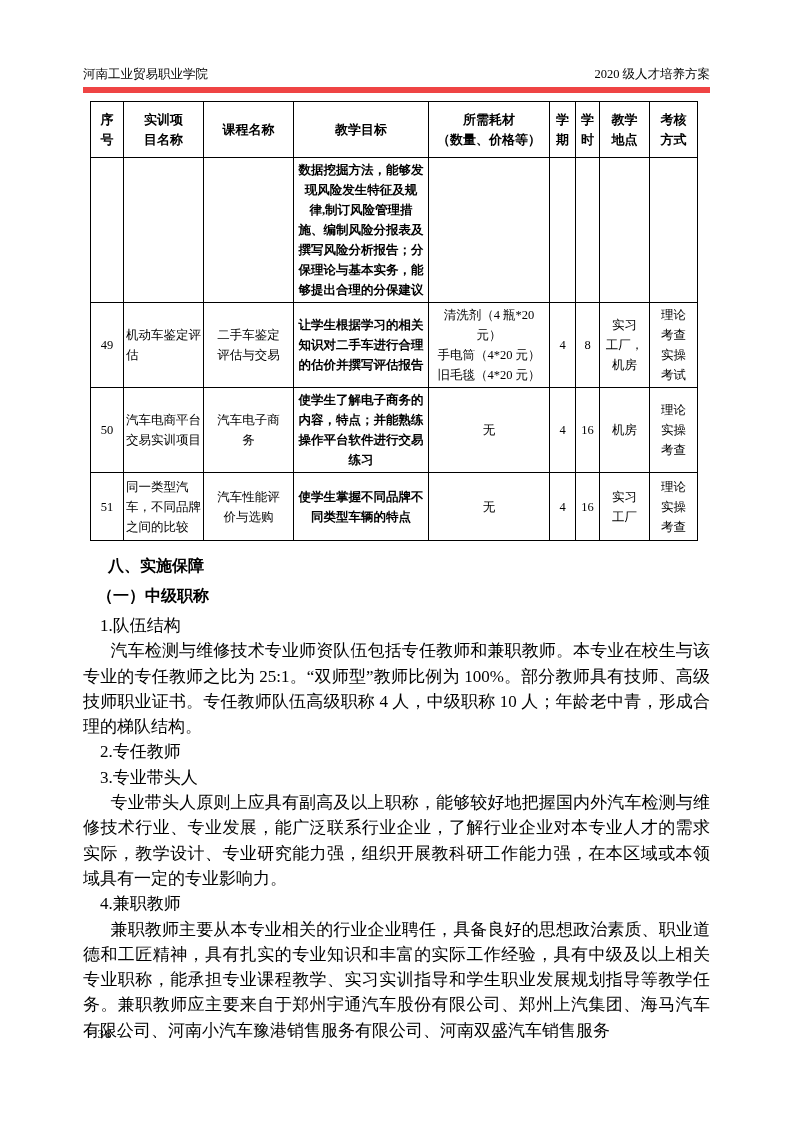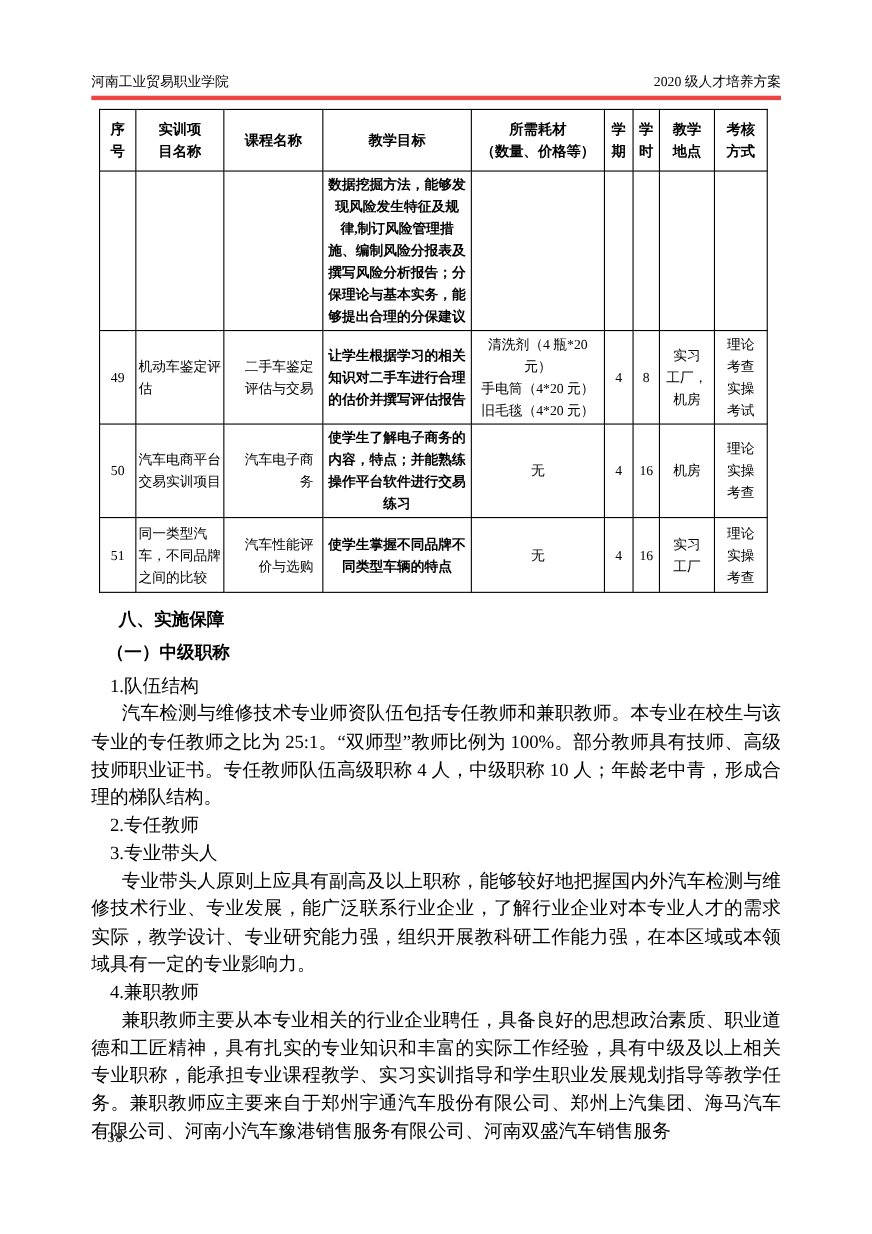--- a/index.html
+++ b/index.html
@@ -13,21 +13,21 @@
     font-family: "Liberation Serif", "DejaVu Serif", serif;
     overflow: hidden;
   }
   .content { padding: 0 83px; }
   .page-header {
     display: flex;
     justify-content: space-between;
     align-items: flex-end;
     padding-top: 66px;
     padding-bottom: 5px;
-    border-bottom: 4px solid #ef4444;
+    border-bottom: 6px solid #ef4444;
     font-size: 12.5px;
     line-height: 16px;
   }
   table.training {
     border-collapse: collapse;
     table-layout: fixed;
     width: 607px;
     margin-left: 7px;
     margin-top: 8px;
     font-size: 12.5px;
@@ -40,21 +40,21 @@
     overflow: hidden;
   }
   table.training th {
     font-size: 13px;
     font-weight: bold;
     text-align: center;
     padding: 2px;
   }
   td.c { text-align: center; padding: 2px 1px; }
   td.proj { text-align: left; padding: 2px 2px; }
-  td.course { text-align: right; padding: 4px 8px; }
+  td.course { text-align: center; padding: 4px 8px; }
   td.obj { text-align: center; padding: 2px 3px; font-weight: bold; }
   td.mat-left { text-align: center; padding: 2px 3px; }
   tr.r-head { height: 56px; }
   tr.r-cont { height: 142px; }
   tr.r-49 { height: 84px; }
   tr.r-50 { height: 82px; }
   tr.r-51 { height: 68px; }
   .h1 {
     margin: 14px 0 0 25px;
     font-size: 16px;

